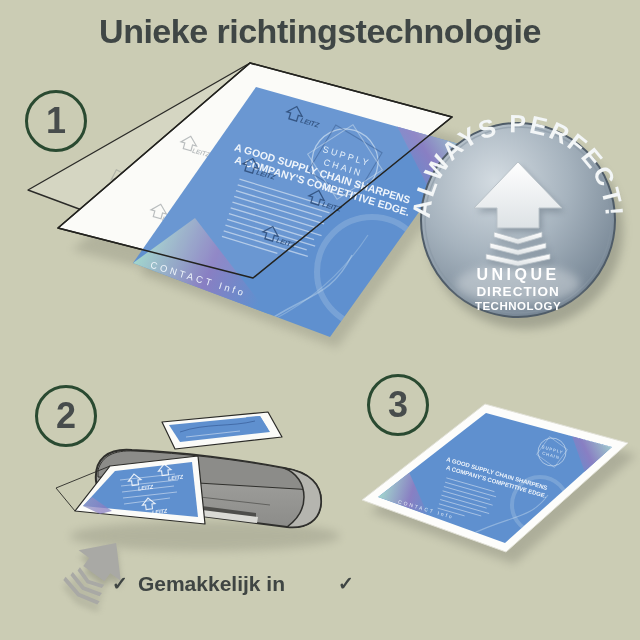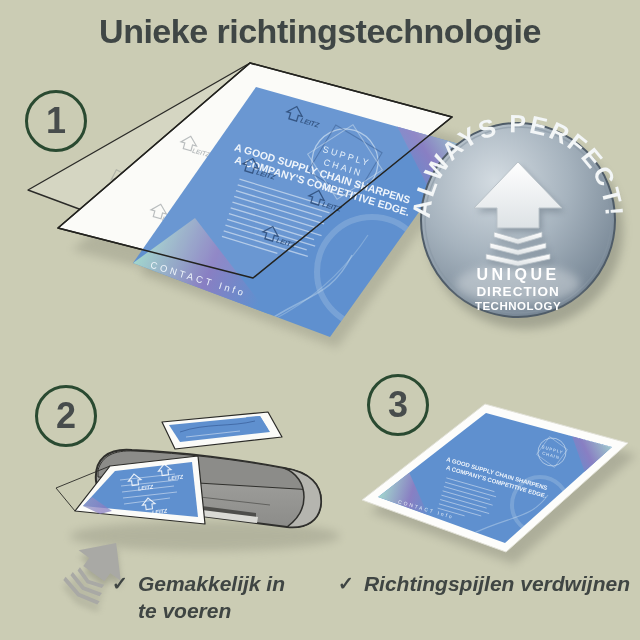--- a/index.html
+++ b/index.html
@@ -12,21 +12,21 @@
   .step-circle{position:absolute;width:56px;height:56px;border:3px solid #2a4a31;border-radius:50%;
                display:flex;align-items:center;justify-content:center;
                font-size:36px;font-weight:700;color:#474c4c;}
   #circle-1{left:25px;top:90px;}
   #circle-2{left:35px;top:385px;}
   #circle-3{left:367px;top:374px;}
   .check-row{position:absolute;display:flex;gap:10px;color:#3f4543;}
   #check-row-1{left:112px;top:570px;}
   #check-row-2{left:338px;top:570px;}
   .check-mark{font-size:19px;font-weight:700;line-height:27px;}
-  .check-text{font-size:21px;font-weight:700;line-height:27px;font-style:italic;}
+  .check-text{font-size:21px;font-weight:700;line-height:27px;}
 </style>
 </head>
 <body>
 
 <div id="stage">
 
   <div id="page-title">Unieke richtingstechnologie</div>
 
   <svg id="art" viewBox="0 0 640 640">
     <defs>
@@ -311,23 +311,22 @@
     <span>2</span>
   </div>
   <div class="step-circle" id="circle-3">
     <span>3</span>
   </div>
 
   <div class="check-row" id="check-row-1">
     <span class="check-mark">✓</span>
     <span class="check-text">
       <span>Gemakkelijk in</span><br>
-      <span>te voeren</span>
     </span>
   </div>
   <div class="check-row" id="check-row-2">
     <span class="check-mark">✓</span>
     <span class="check-text">
-      <span>Richtingspijlen verdwijnen</span><br>
+      <br>
     </span>
   </div>
 
 </div>
 
 </body></html>

